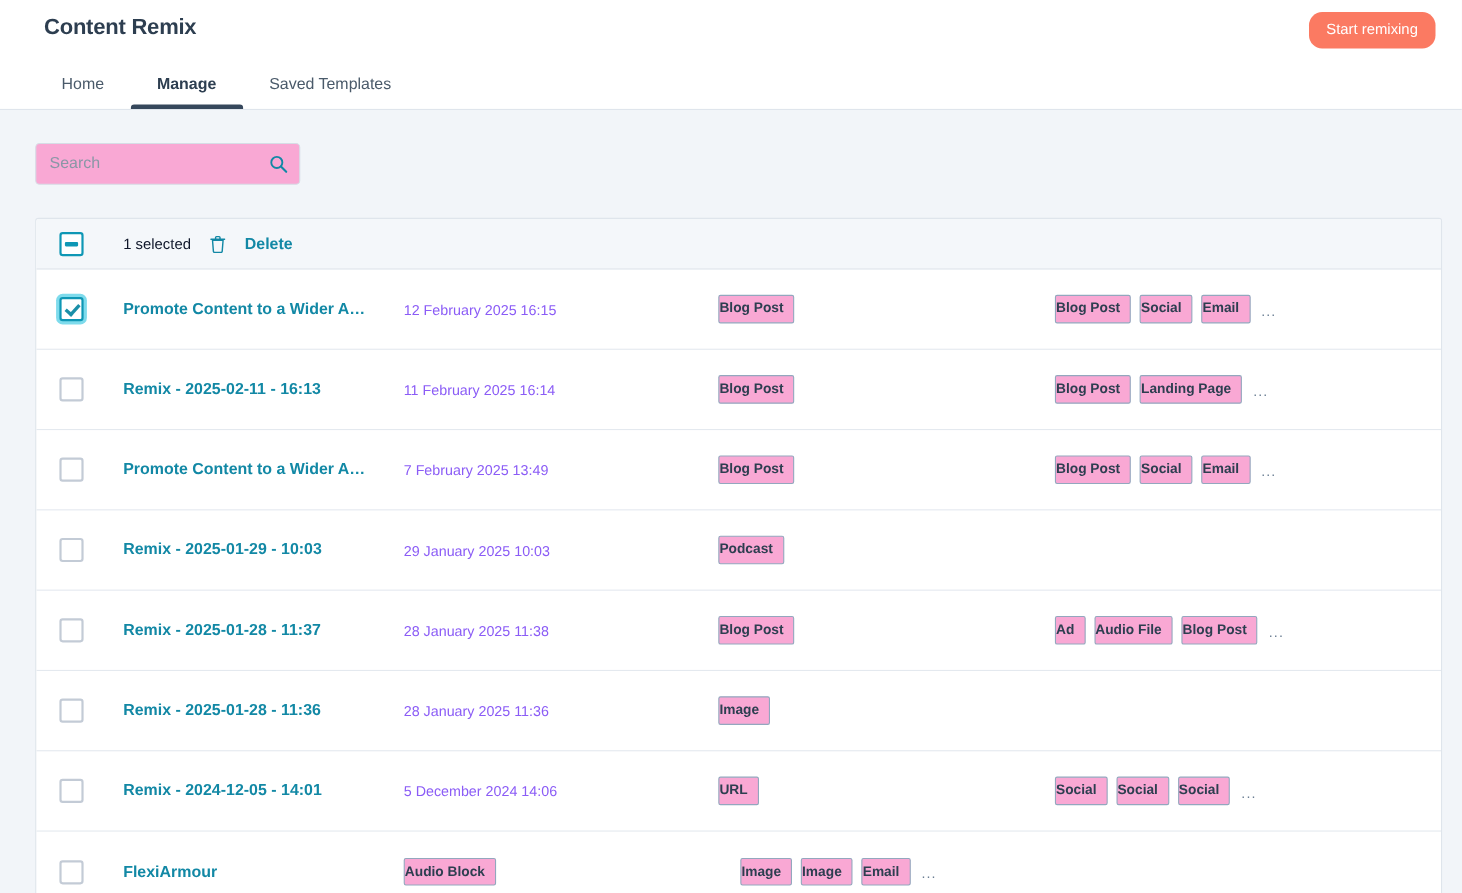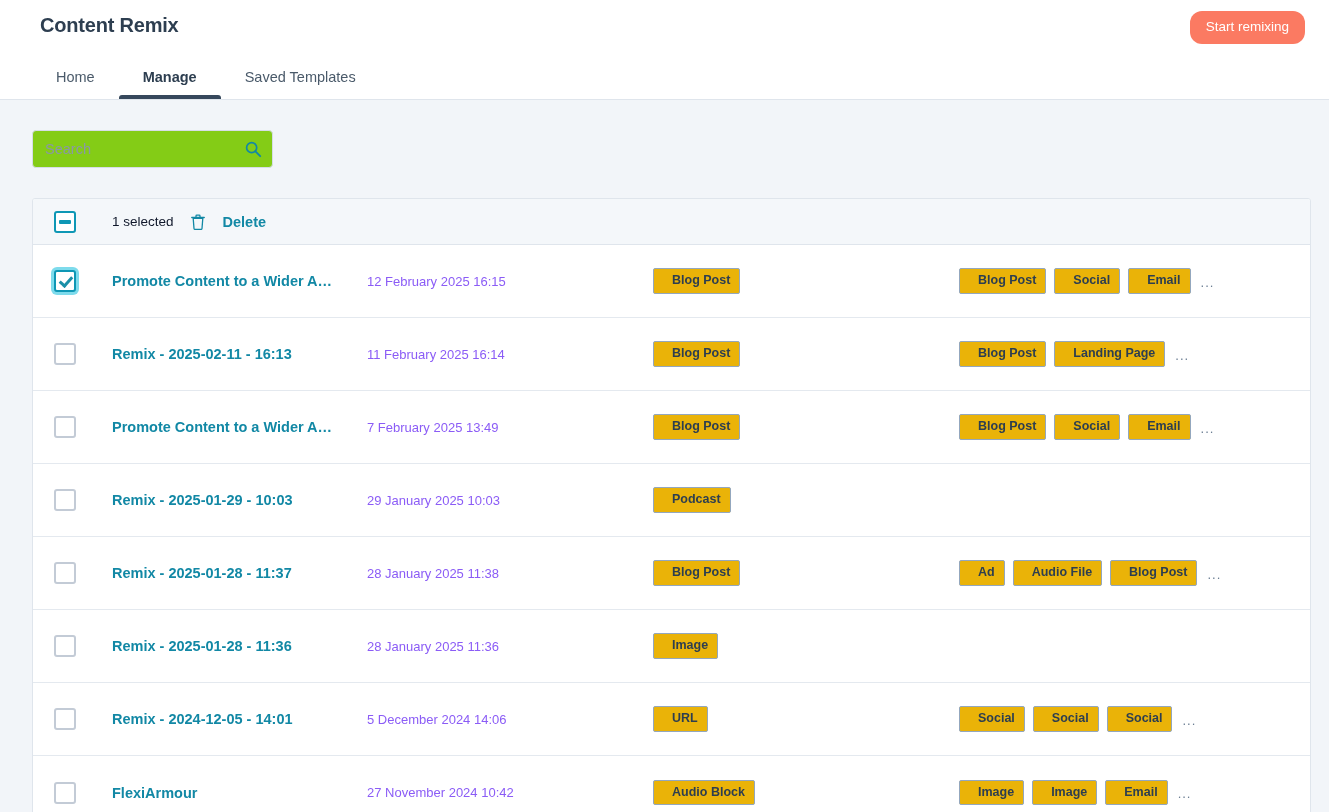--- a/index.html
+++ b/index.html
@@ -91,21 +91,21 @@
     width: 241px;
     height: 38px;
     margin-bottom: 30px;
   }
 
   .search-input {
     width: 100%;
     height: 100%;
     border: 1px solid #d6dde6;
     border-radius: 4px;
-    background: #84cc16;
+    background: #f9a8d4;
     padding: 0 38px 0 12px;
     font-family: "Liberation Sans", sans-serif;
     font-size: 14.5px;
     color: #2d3e50;
     outline: none;
   }
 
   .search-input::placeholder { color: #8a97a6; }
 
   .search-icon {
@@ -235,26 +235,26 @@
   .col-outputs {
     display: flex;
     align-items: center;
     flex-wrap: nowrap;
     gap: 8px;
   }
 
   .chip {
     display: inline-block;
     border: 1px solid #93a7be;
-    background: #eab308;
+    background: #f9a8d4;
     color: #2d3e50;
     font-size: 12.5px;
     font-weight: bold;
     border-radius: 2px;
-    padding: 5px 9px 6px 18px;
+    padding: 5px 9px 6px 0;
     white-space: nowrap;
     line-height: 1;
     cursor: pointer;
   }
 
   .more-dots {
     color: #6b7e93;
     font-size: 13px;
     letter-spacing: 1px;
     align-self: flex-end;
@@ -372,21 +372,20 @@
           <div class="col-outputs">
             <span class="chip">Social</span>
             <span class="chip">Social</span>
             <span class="chip">Social</span>
             <span class="more-dots">...</span>
           </div>
         </div>
         <div class="row">
           <div class="cb"></div>
           <div class="col-title">FlexiArmour</div>
-          <div class="col-date">27 November 2024 10:42</div>
           <div class="col-type"><span class="chip">Audio Block</span></div>
           <div class="col-outputs">
             <span class="chip">Image</span>
             <span class="chip">Image</span>
             <span class="chip">Email</span>
             <span class="more-dots">...</span>
           </div>
         </div>
       </div>
 

